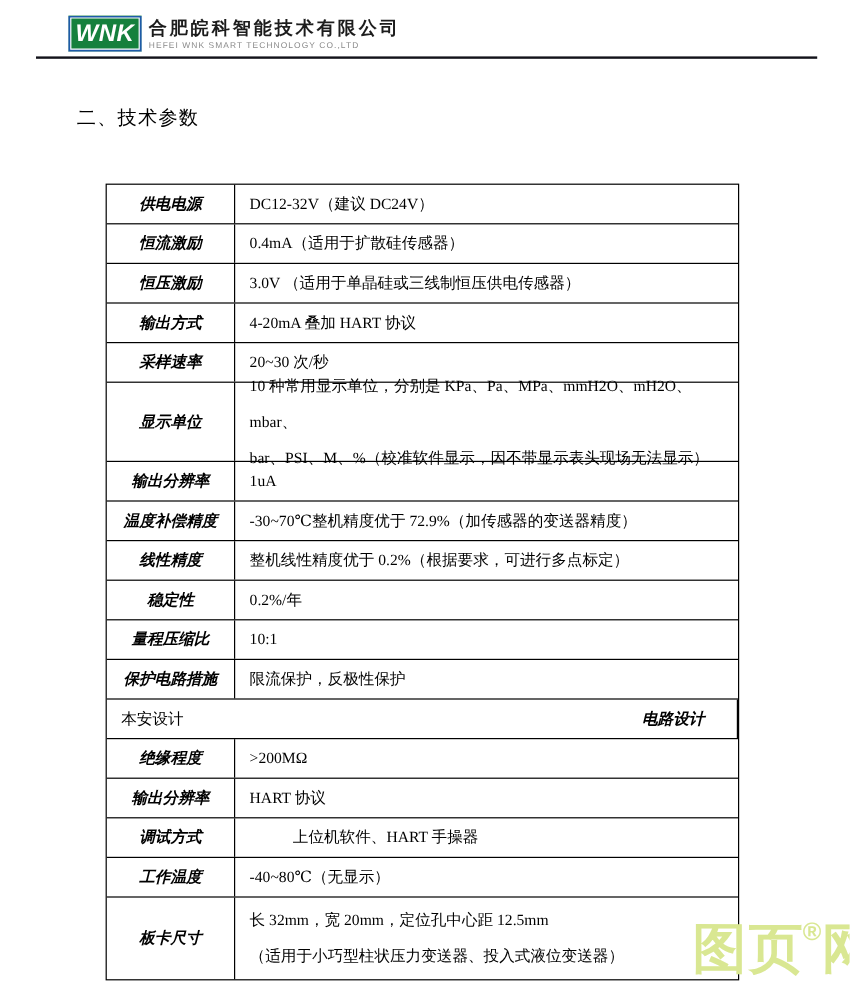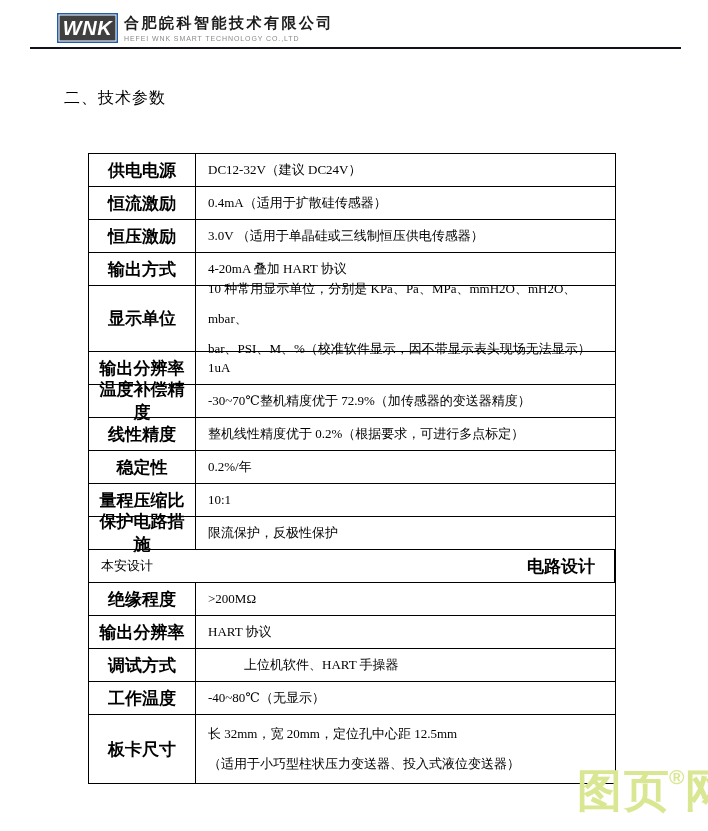--- a/index.html
+++ b/index.html
@@ -40,23 +40,24 @@
   .spec-table{
     position:absolute;left:88px;top:153px;width:528px;
     border:1px solid #000;box-sizing:border-box;background:#fff;
   }
   .row{display:flex;border-bottom:1px solid #000;box-sizing:border-box;}
   .row:last-child{border-bottom:none;}
   .cell{box-sizing:border-box;}
   .cell-label{
     flex:0 0 107px;width:107px;border-right:1px solid #000;
     display:flex;align-items:center;justify-content:center;text-align:center;
-    font-weight:bold;font-size:17px;
+    font-weight:bold;font-size:13px;
     font-family:"Liberation Sans","DejaVu Sans",sans-serif;
     padding:0 4px;
+    font-style:italic;
   }
   .cell-value{
     flex:1;display:flex;flex-direction:column;justify-content:center;
     padding:0 10px 0 12px;font-size:13px;
     font-family:"Liberation Serif","DejaVu Serif",serif;
   }
   .vline{line-height:30px;white-space:normal;}
 
   
   .watermark{
@@ -67,21 +68,21 @@
     user-select:none;
   }
   .wm-chars{font-size:45px;line-height:50px;letter-spacing:2px;white-space:nowrap;}
   .wm-reg{font-size:21px;line-height:21px;align-self:flex-start;margin:0 0 0 -2px;}
 </style>
 </head>
 <body>
 
 <div class="page">
 
-  <div class="logo" style="background: #404040;">
+  <div class="logo" style="background: #15803d;">
     <span>WNK</span>
   </div>
 
   <div class="company">
     <div class="company-cn">合肥皖科智能技术有限公司</div>
     <div class="company-en">HEFEI WNK SMART TECHNOLOGY CO.,LTD</div>
   </div>
 
   <div class="header-rule" style="background: rgb(18, 18, 26);"></div>
 
@@ -103,20 +104,26 @@
       <div class="row" style="height: 33px;">
         <div class="cell cell-label">恒压激励</div>
         <div class="cell cell-value">
           <div class="vline">3.0V （适用于单晶硅或三线制恒压供电传感器）</div>
         </div>
       </div>
       <div class="row" style="height: 33px;">
         <div class="cell cell-label">输出方式</div>
         <div class="cell cell-value">
           <div class="vline">4-20mA 叠加 HART 协议</div>
+        </div>
+      </div>
+      <div class="row" style="height: 33px;">
+        <div class="cell cell-label">采样速率</div>
+        <div class="cell cell-value">
+          <div class="vline">20~30 次/秒</div>
         </div>
       </div>
       <div class="row" style="height: 66px;">
         <div class="cell cell-label">显示单位</div>
         <div class="cell cell-value">
           <div class="vline">10 种常用显示单位，分别是 KPa、Pa、MPa、mmH2O、mH2O、mbar、</div>
           <div class="vline">bar、PSI、M、%（校准软件显示，因不带显示表头现场无法显示）</div>
         </div>
       </div>
       <div class="row" style="height: 33px;">

